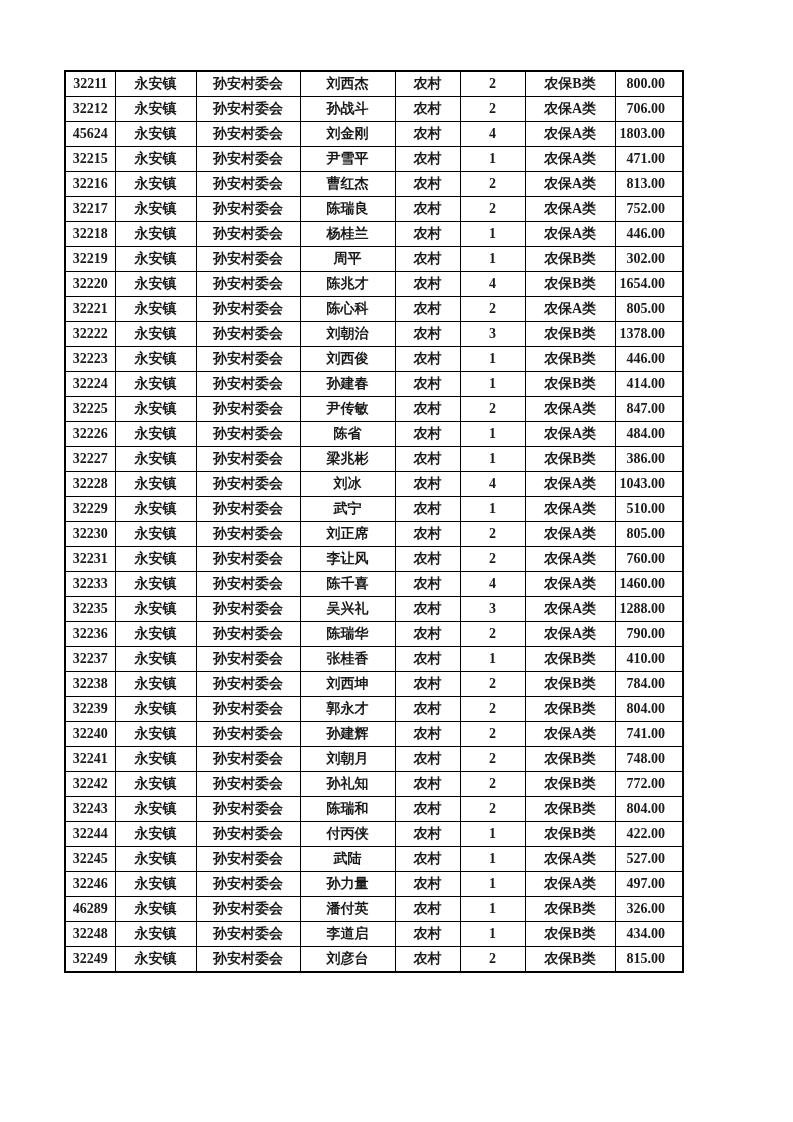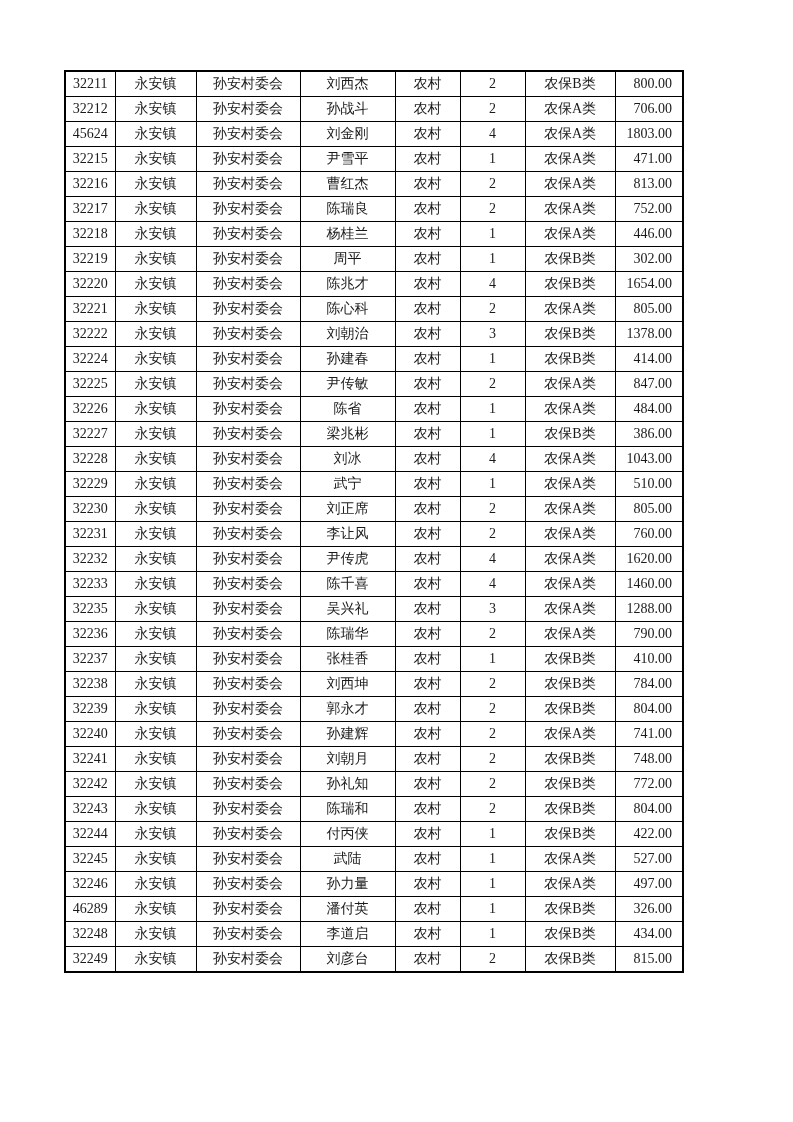--- a/index.html
+++ b/index.html
@@ -9,20 +9,21 @@
   }
   .page {
     position: relative;
     width: 793px;
     height: 1122px;
     background: #ffffff;
     margin: 0 auto;
     overflow: hidden;
     font-family: "Liberation Serif", "DejaVu Serif", serif;
     color: #111111;
+    font-weight: bold;
   }
   .table-wrap {
     position: absolute;
     left: 64px;
     top: 70px;
   }
   table.roster {
     border-collapse: collapse;
     table-layout: fixed;
     width: 618px;
@@ -34,21 +35,21 @@
     padding: 0;
     font-size: 14px;
     line-height: 24px;
     text-align: center;
     white-space: nowrap;
     overflow: hidden;
     color: #1a1a1a;
   }
   table.roster td.cell-amount {
     text-align: right;
-    padding-right: 10px;
+    padding-right: 17px;
   }
   table.roster td.cell-record-id {
     letter-spacing: 0px;
   }
 </style>
 </head>
 <body>
 
 <div class="page">
   <div class="table-wrap">
@@ -168,20 +169,30 @@
             <td class="cell-record-id">32222</td>
             <td class="cell-town">永安镇</td>
             <td class="cell-village-committee">孙安村委会</td>
             <td class="cell-person-name">刘朝治</td>
             <td class="cell-residence-type">农村</td>
             <td class="cell-person-count">3</td>
             <td class="cell-insurance-category">农保B类</td>
             <td class="cell-amount">1378.00</td>
           </tr>
           <tr>
+            <td class="cell-record-id">32223</td>
+            <td class="cell-town">永安镇</td>
+            <td class="cell-village-committee">孙安村委会</td>
+            <td class="cell-person-name">刘西俊</td>
+            <td class="cell-residence-type">农村</td>
+            <td class="cell-person-count">1</td>
+            <td class="cell-insurance-category">农保B类</td>
+            <td class="cell-amount">446.00</td>
+          </tr>
+          <tr>
             <td class="cell-record-id">32224</td>
             <td class="cell-town">永安镇</td>
             <td class="cell-village-committee">孙安村委会</td>
             <td class="cell-person-name">孙建春</td>
             <td class="cell-residence-type">农村</td>
             <td class="cell-person-count">1</td>
             <td class="cell-insurance-category">农保B类</td>
             <td class="cell-amount">414.00</td>
           </tr>
           <tr>
@@ -246,30 +257,20 @@
           </tr>
           <tr>
             <td class="cell-record-id">32231</td>
             <td class="cell-town">永安镇</td>
             <td class="cell-village-committee">孙安村委会</td>
             <td class="cell-person-name">李让风</td>
             <td class="cell-residence-type">农村</td>
             <td class="cell-person-count">2</td>
             <td class="cell-insurance-category">农保A类</td>
             <td class="cell-amount">760.00</td>
-          </tr>
-          <tr>
-            <td class="cell-record-id">32232</td>
-            <td class="cell-town">永安镇</td>
-            <td class="cell-village-committee">孙安村委会</td>
-            <td class="cell-person-name">尹传虎</td>
-            <td class="cell-residence-type">农村</td>
-            <td class="cell-person-count">4</td>
-            <td class="cell-insurance-category">农保A类</td>
-            <td class="cell-amount">1620.00</td>
           </tr>
           <tr>
             <td class="cell-record-id">32233</td>
             <td class="cell-town">永安镇</td>
             <td class="cell-village-committee">孙安村委会</td>
             <td class="cell-person-name">陈千喜</td>
             <td class="cell-residence-type">农村</td>
             <td class="cell-person-count">4</td>
             <td class="cell-insurance-category">农保A类</td>
             <td class="cell-amount">1460.00</td>

